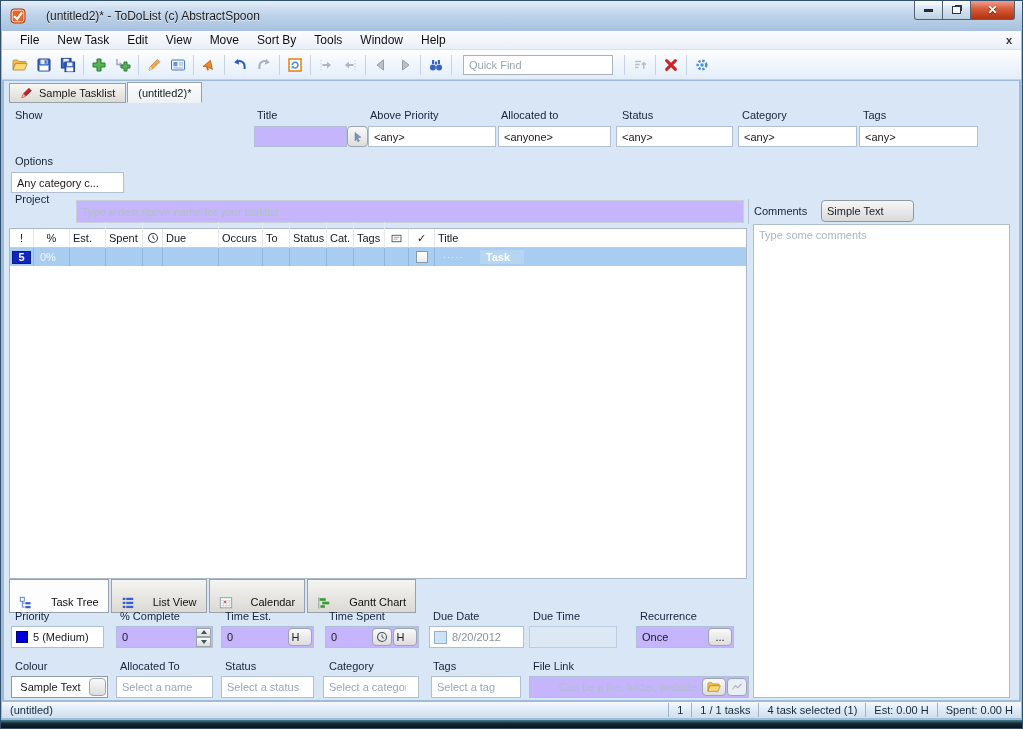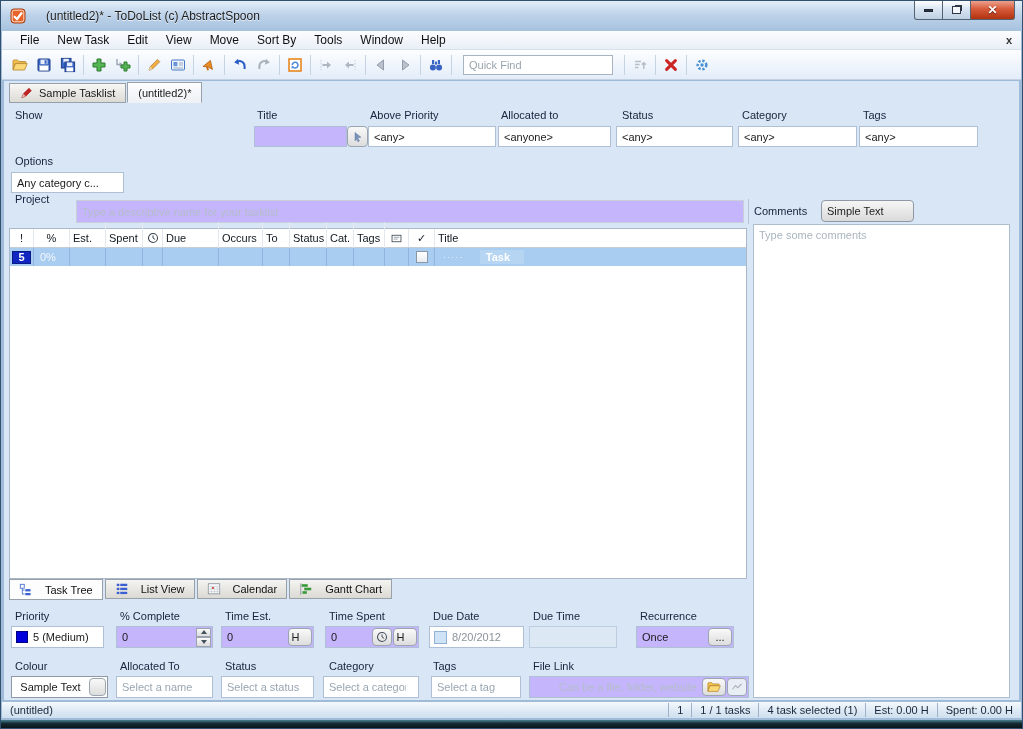--- a/index.html
+++ b/index.html
@@ -50,21 +50,21 @@
 .hc.c{justify-content:center;padding:0}
 .trow{display:flex;height:18px;background:#a9cdf1;font-size:11px;align-items:center;flex:none}
 .tc{height:100%;display:flex;align-items:center;border-right:1px solid rgba(110,155,200,.45);overflow:hidden}
 .prio-chip{margin:2px auto;width:19px;height:13px;background:#1126c0;border:1px solid #0a1a86;color:#fff;font-size:11px;font-weight:bold;display:flex;align-items:center;justify-content:center}
 .pct-txt{color:#f2f7fc;padding-left:6px}
 .cbx{width:12px;height:12px;background:linear-gradient(#fff,#e9edf1);border:1px solid #8a97a5;margin:auto}
 .dots{color:#eef4fb;font-size:8px;letter-spacing:1.5px;padding:0 8px}
 .task-chip{background:#b5d5f3;color:#fff;font-weight:bold;padding:1px 14px 1px 6px;margin-left:8px}
 
 .viewtabs{position:absolute;left:5px;top:498px;display:flex;align-items:flex-start}
-.vtab{height:20px;display:flex;align-items:center;gap:12px;padding:0 9px;font-size:11px;color:#101010;background:linear-gradient(#f4f4f2,#dbd9d3);border:1px solid #98a0aa;margin-right:2px}
+.vtab{height:20px;display:flex;align-items:flex-start;gap:18px;padding:16px 9px;font-size:11px;color:#101010;background:linear-gradient(#f4f4f2,#dbd9d3);border:1px solid #98a0aa;margin-right:2px}
 .vtab.active{background:#fdfdfd;height:21px}
 
 .commentspane{position:absolute;left:749px;top:143px;width:257px;height:474px;background:#fff;border:1px solid #aebecd}
 .commentspane textarea{width:100%;height:100%;border:none;outline:none;resize:none;font-family:"Liberation Sans",sans-serif;font-size:11px;color:#333;padding:4px 5px}
 .commentspane textarea::placeholder{color:#aab5bd}
 
 .spin{width:15px;height:19px;display:flex;flex-direction:column;flex:none;margin-right:1px}
 .spin div{flex:1;background:linear-gradient(#fafafa,#dcdcdc);border:1px solid #9aa5b1;display:flex;align-items:center;justify-content:center}
 .up{width:0;height:0;border-left:3px solid transparent;border-right:3px solid transparent;border-bottom:4px solid #44505c}
 .dn{width:0;height:0;border-left:3px solid transparent;border-right:3px solid transparent;border-top:4px solid #44505c}

